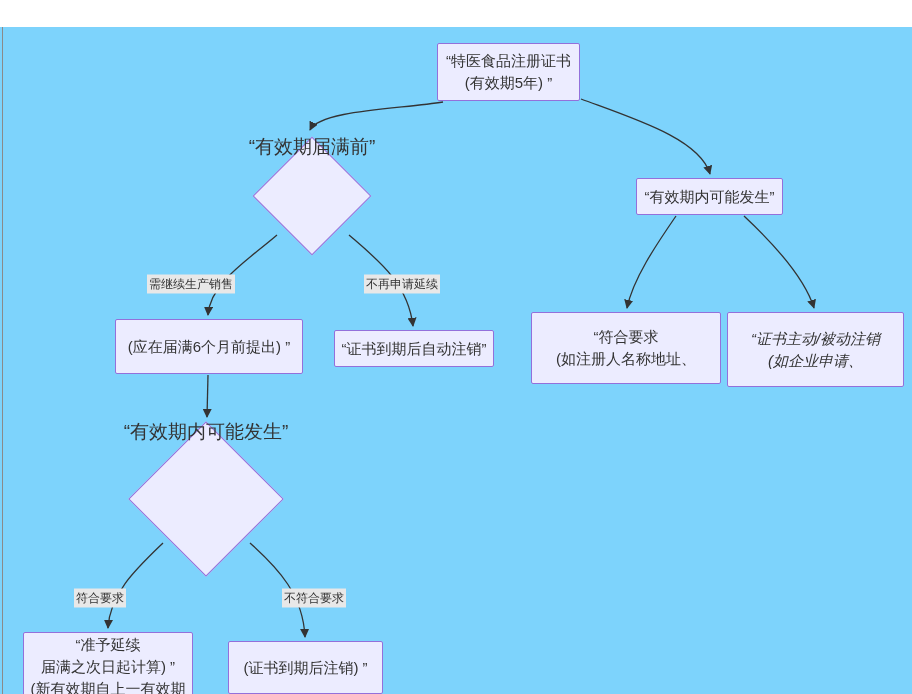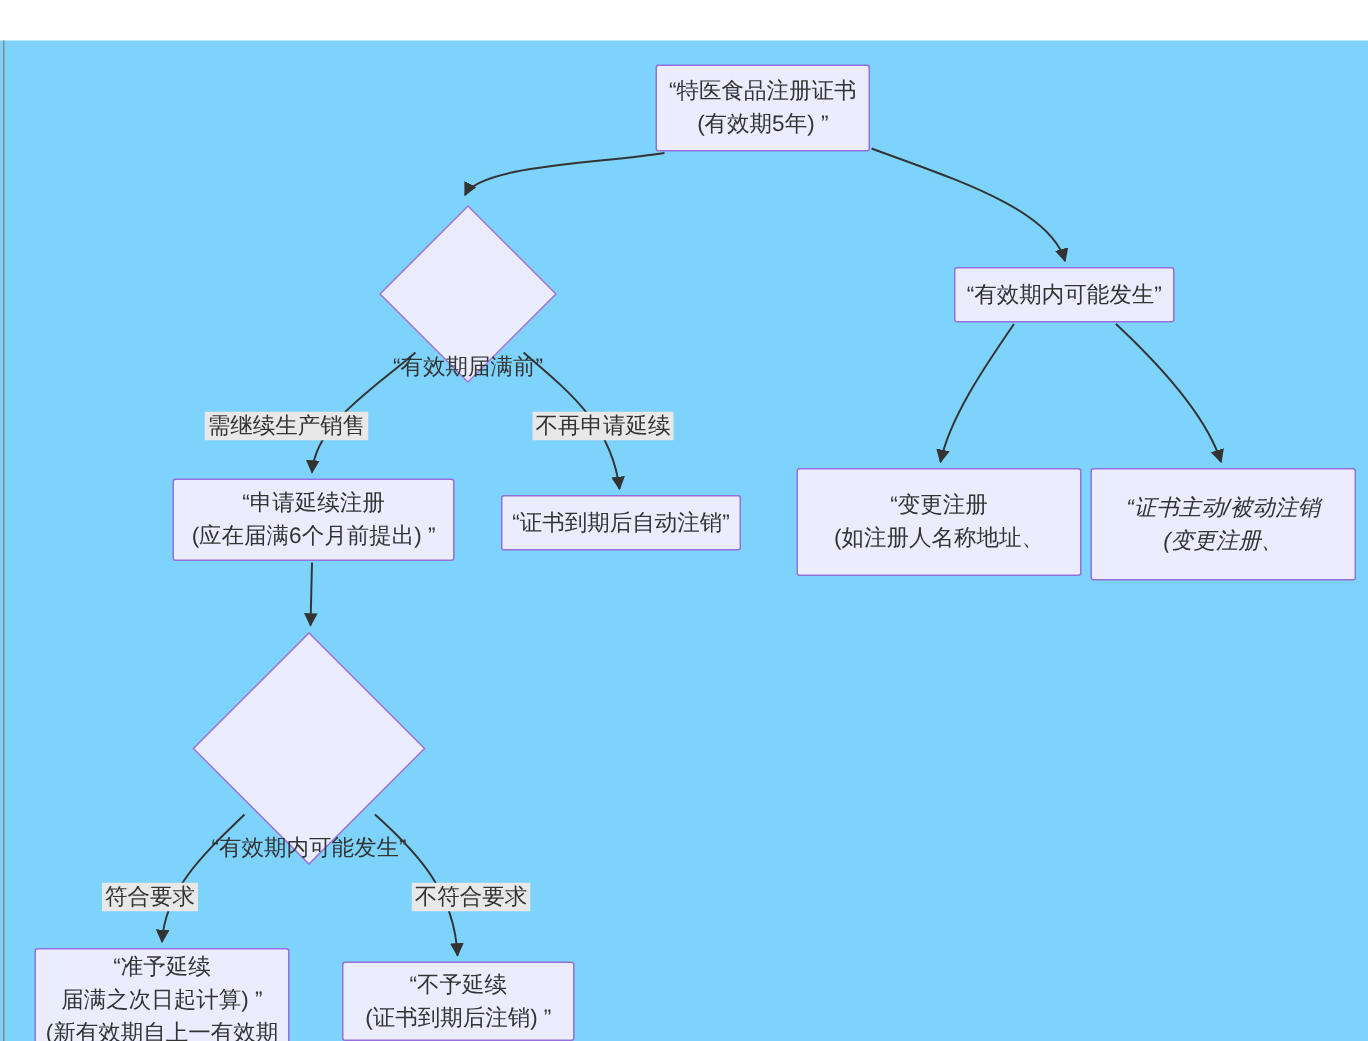--- a/index.html
+++ b/index.html
@@ -25,27 +25,27 @@
   .node.diamond { background:transparent; }
   .diamond-shape {
     position:absolute; left:50%; top:50%;
     background:var(--node-fill,#ECECFF);
     border:1px solid var(--node-border,#9370DB);
     transform:translate(-50%,-50%) rotate(45deg);
     box-sizing:border-box;
   }
   .diamond-text {
     position:absolute; left:0; top:0; right:0; bottom:0;
-    display:flex; align-items:flex-end; justify-content:center;
-    font-size:15px; white-space:nowrap; z-index:1;
+    display:flex; align-items:flex-start; justify-content:center;
+    font-size:19px; white-space:nowrap; z-index:1;
   }
   .edge-label {
     position:absolute; transform:translate(-50%,-50%);
     background:var(--label-bg,#e8e8e8); color:var(--text-color,#333333);
-    font-size:15px; line-height:19px; padding:0 2px; white-space:nowrap;
+    font-size:12px; line-height:19px; padding:0 2px; white-space:nowrap;font-family:Liberation Serif, serif;
   }
 </style>
 </head>
 <body>
 
 <div class="stage">
   <div class="left-frame-line" style="background: rgb(138, 138, 138);"></div>
 
   <svg class="edge-layer" viewBox="0 0 912 694" xmlns="http://www.w3.org/2000/svg">
     <defs>
@@ -79,57 +79,55 @@
           <div>“有效期届满前”</div>
         </div>
       </div>
       <div class="node rect" style="left: 636px; top: 151px; width: 147px; height: 37px;">
         <div class="node-text">
           <div>“有效期内可能发生”</div>
         </div>
       </div>
       <div class="node rect" style="left: 115px; top: 292px; width: 188px; height: 55px;">
         <div class="node-text">
-          <div>“申请延续注册</div>
           <div>(应在届满6个月前提出) ”</div>
         </div>
       </div>
       <div class="node rect" style="left: 334px; top: 303px; width: 160px; height: 37px;">
         <div class="node-text">
           <div>“证书到期后自动注销”</div>
         </div>
       </div>
       <div class="node rect" style="left: 531px; top: 285px; width: 190px; height: 72px;">
         <div class="node-text">
-          <div>“变更注册</div>
+          <div>“符合要求</div>
           <div>(如注册人名称地址、</div>
         </div>
       </div>
       <div class="node rect" style="left: 727px; top: 285px; width: 177px; height: 75px; font-style: italic;">
         <div class="node-text">
           <div>“证书主动/被动注销</div>
-          <div>(变更注册、</div>
+          <div>(如企业申请、</div>
         </div>
       </div>
       <div class="node diamond" style="left: 128px; top: 394px; width: 156px; height: 156px;">
         <div class="diamond-shape" style="width: 110px; height: 110px;"></div>
         <div class="diamond-text node-text">
           <div>“有效期内可能发生”</div>
         </div>
       </div>
       <div class="node rect" style="left: 23px; top: 605px; width: 170px; height: 70px;">
         <div class="node-text">
           <div>“准予延续</div>
           <div>届满之次日起计算) ”</div>
           <div>(新有效期自上一有效期</div>
         </div>
       </div>
       <div class="node rect" style="left: 228px; top: 614px; width: 155px; height: 53px;">
         <div class="node-text">
-          <div>“不予延续</div>
           <div>(证书到期后注销) ”</div>
         </div>
       </div>
     </div>
   <div>
       <div class="edge-label" style="left: 191px; top: 257px;">需继续生产销售</div>
       <div class="edge-label" style="left: 402px; top: 257px;">不再申请延续</div>
       <div class="edge-label" style="left: 100px; top: 571px;">符合要求</div>
       <div class="edge-label" style="left: 314px; top: 571px;">不符合要求</div>
     </div>

